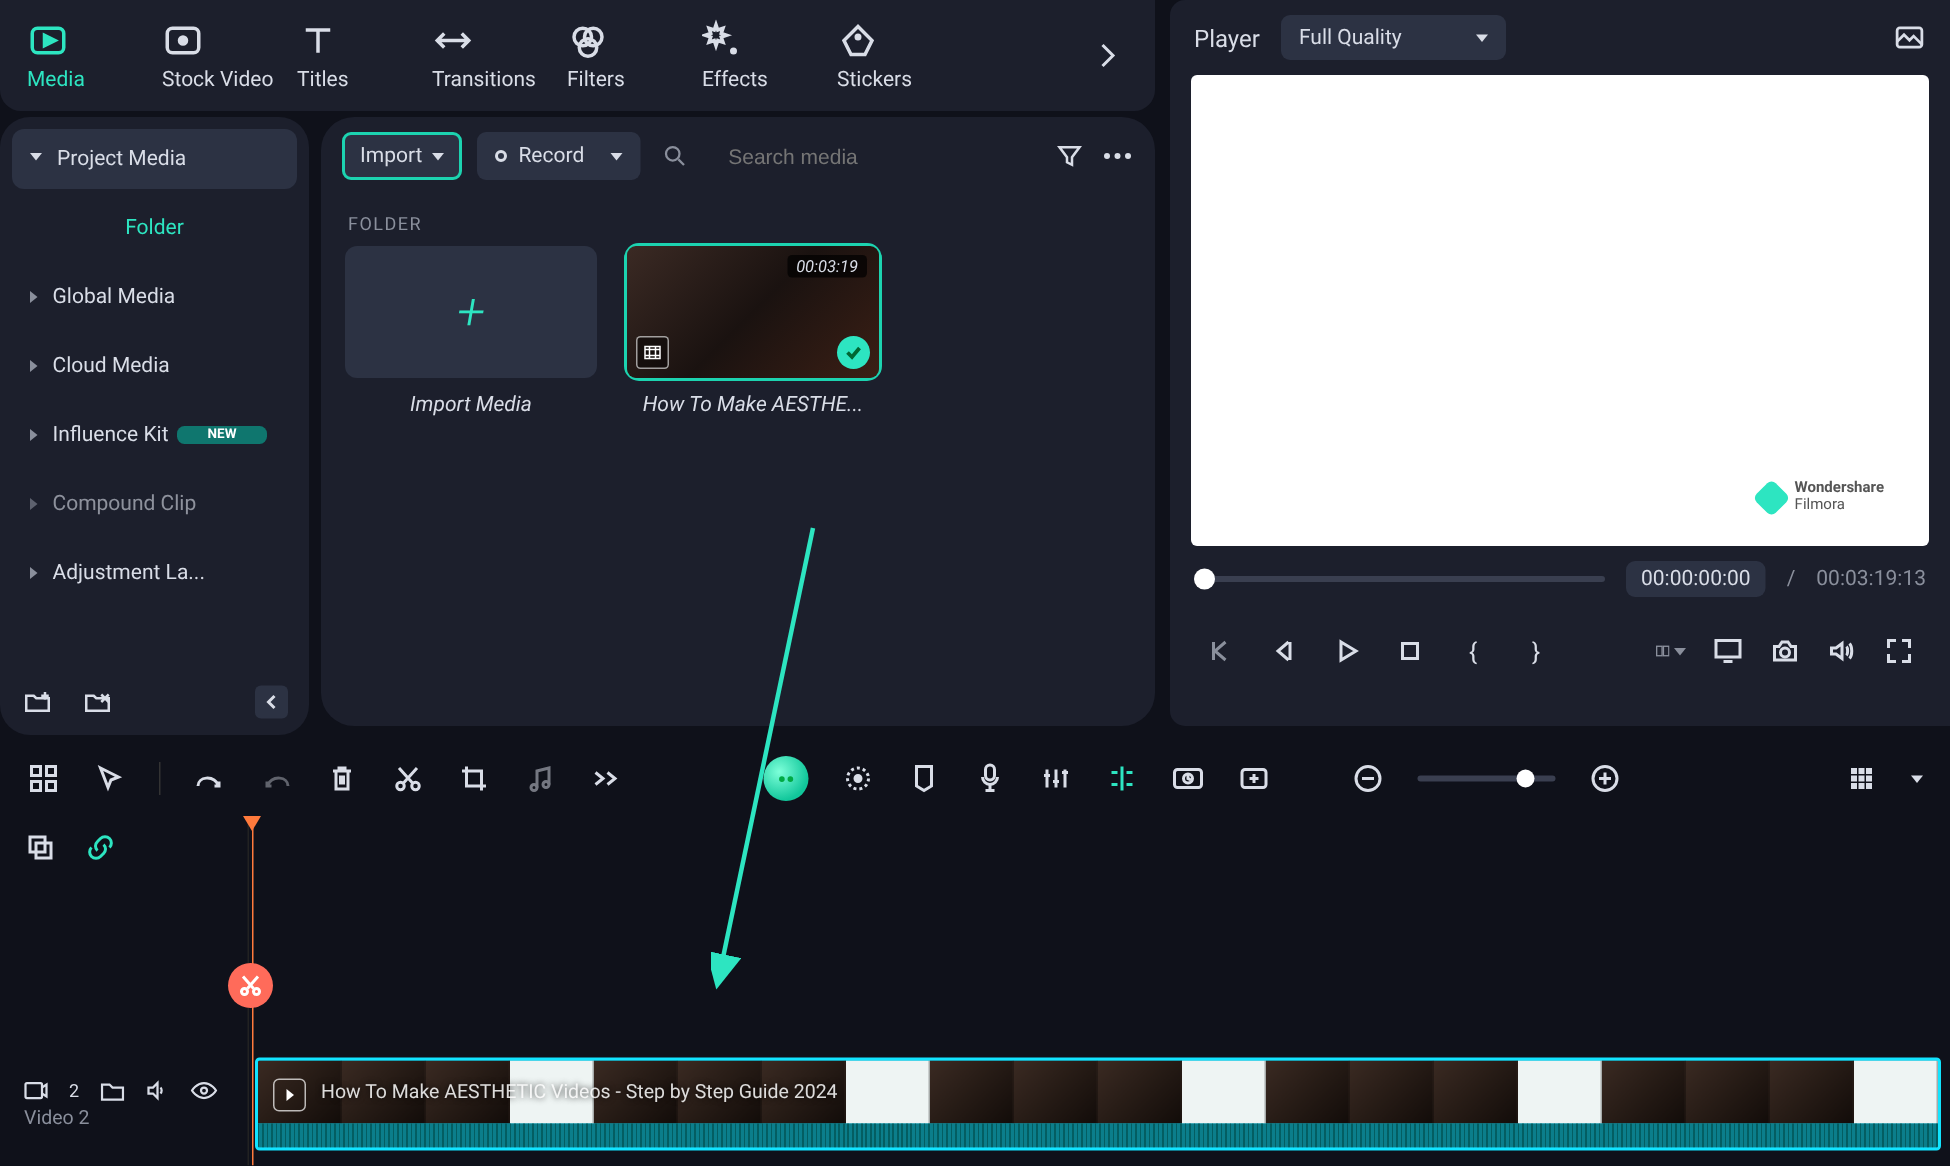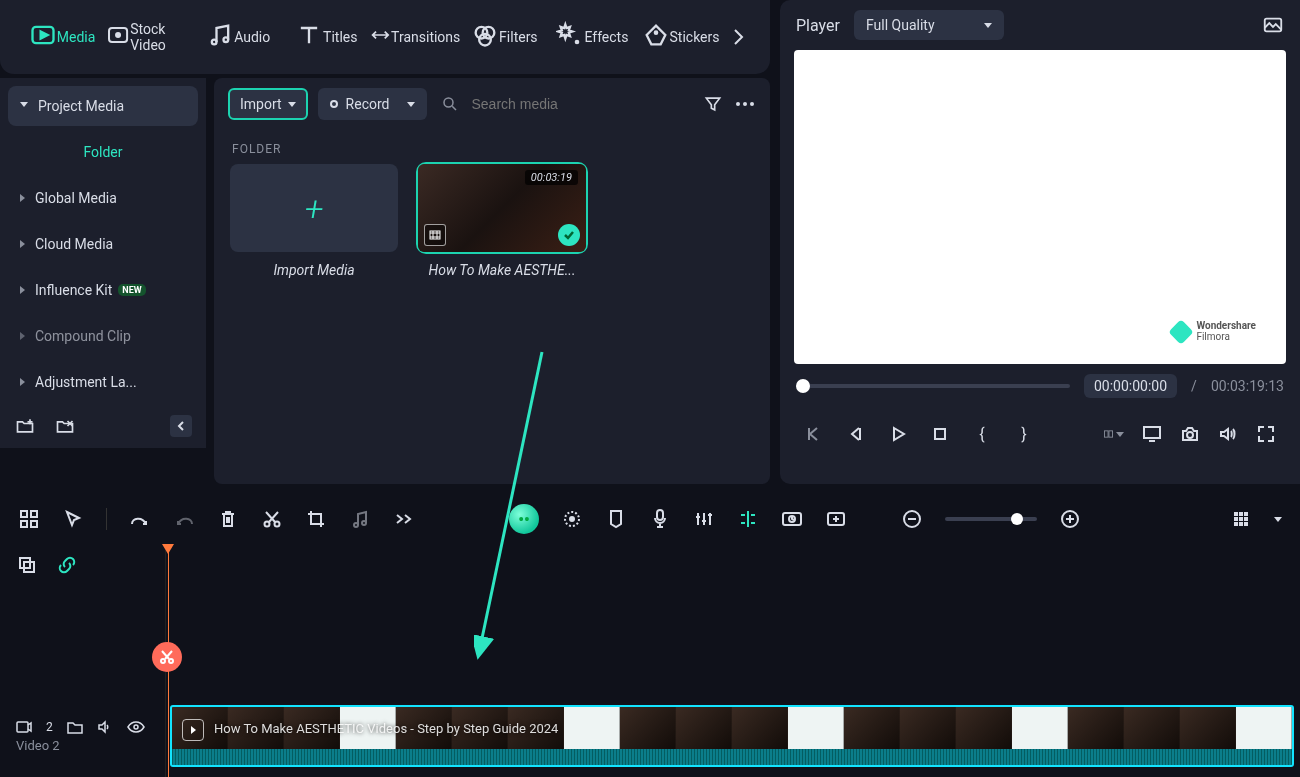--- a/index.html
+++ b/index.html
@@ -26,36 +26,36 @@
   }
 
   
   .top-tabs {
     position: absolute; left: 0; top: 0; width: 770px; height: 74px;
     background: var(--bg-panel);
     border-radius: 0 0 14px 14px;
     display: flex; align-items: center; padding: 0 18px;
   }
   .tab {
-    display: flex; flex-direction: row; align-items: center; justify-content: center;
+    display: flex; flex-direction: column; justify-content: center;
     width: 90px; height: 74px; cursor: pointer;
     color: var(--text); font-size: 14px;
   }
   .tab.active { color: var(--teal); }
   .tab svg { width: 28px; height: 28px; margin-bottom: 4px; }
   .tab-scroll {
     width: 28px; height: 28px; margin-left: auto;
     display:flex;align-items:center;justify-content:center;
     cursor:pointer;
   }
 
   
   .sidebar {
-    position:absolute; left:0; top:78px; width:206px; height:370px;
-    background: var(--bg-panel); border-radius: 0;
+    position:absolute; left:0; top:78px; width:206px; height:412px;
+    background: var(--bg-panel); border-radius: 20px;
     padding: 8px;
   }
   .side-item {
     display:flex; align-items:center; height:40px;
     font-size:14px; padding:0 12px;
     border-radius:8px; margin-bottom:6px;
     cursor:pointer;
   }
   .side-item.selected { background: var(--bg-panel3); }
   .side-folder {
@@ -66,55 +66,55 @@
   .side-item .chevron{
     width:0;height:0;border-top:4px solid transparent;border-bottom:4px solid transparent;
     border-left:5px solid var(--text-dim); margin-right:10px;
   }
   .side-item.selected .chevron{
     border-left:none; border-right:none;
     border-top:5px solid var(--text); border-left:4px solid transparent; border-right:4px solid transparent;
     width:0;height:0;
   }
   .new-badge{
-    background:#14532d; color:white; border-radius:5px; font-size:9px;
-    padding:1px 4px; margin-left:6px; font-weight:bold;
+    background:#0f766e; color:white; border-radius:5px; font-size:9px;
+    padding:1px 20px; margin-left:6px; font-weight:bold;
   }
   .sidebar-footer{
     position:absolute; left:0; bottom:0; width:206px; height:44px;
     display:flex; align-items:center; gap:18px; padding:0 14px;
   }
   .sidebar-footer .collapse{
     margin-left:auto; width:22px;height:22px;
     background:var(--bg-panel3); border-radius:4px;
     display:flex;align-items:center;justify-content:center;
   }
 
   
   .media-panel{
     position:absolute; left:214px; top:78px; width:556px; height:406px;
-    background: var(--bg-panel); border-radius:8px;
+    background: var(--bg-panel); border-radius:22px;
   }
   .media-toolbar{
     height:52px; display:flex; align-items:center; gap:10px; padding:0 14px;
   }
   .import-btn{
     display:flex;align-items:center;gap:6px;justify-content:center;
     height:32px; padding:0 10px;
     border:2px solid var(--teal-border); border-radius:6px;
     background: var(--bg-panel3); font-size:14px; cursor:pointer;
   }
   .record-btn{
     display:flex;align-items:center;gap:8px;
     height:32px; padding:0 12px;
     background: var(--bg-panel3); border-radius:6px; font-size:14px; cursor:pointer;
   }
   .rec-dot{width:8px;height:8px;border:2px solid var(--text);border-radius:50%;}
   .search-wrap{
-    flex:1; display:flex; align-items:center; gap:10px;
+    flex:1; display:flex; align-items:center; gap:24px;
     height:32px; border-radius:6px;
     padding:0 4px; color:var(--text-dim);
   }
   .search-wrap input{
     flex:1; background:transparent; border:none; outline:none;
     color:var(--text); font-size:14px;
   }
   .tool-ic{width:22px;height:22px;display:flex;align-items:center;justify-content:center;cursor:pointer;color:var(--text);}
   .folder-label{
     font-size:12px; letter-spacing:1px; color:var(--text-dim);
@@ -312,28 +312,20 @@
         <polygon points="10,9 16,12 10,15" fill="currentColor"></polygon>
       </svg>
     <span>Media</span>
   </div>
   <div class="tab">
     <svg viewBox="0 0 24 24" fill="none" stroke="currentColor" stroke-width="2">
         <rect x="3" y="5" width="18" height="14" rx="3"></rect>
         <circle cx="12" cy="12" r="2" fill="currentColor"></circle>
       </svg>
     <span>Stock Video</span>
-  </div>
-  <div class="tab">
-    <svg viewBox="0 0 24 24" fill="none" stroke="currentColor" stroke-width="2">
-        <path d="M9 18V6l10-2v12"></path>
-        <circle cx="7" cy="18" r="2"></circle>
-        <circle cx="17" cy="16" r="2"></circle>
-      </svg>
-    <span>Audio</span>
   </div>
   <div class="tab">
     <svg viewBox="0 0 24 24" fill="none" stroke="currentColor" stroke-width="2">
         <path d="M5 6h14M12 6v13"></path>
       </svg>
     <span>Titles</span>
   </div>
   <div class="tab">
     <svg viewBox="0 0 24 24" fill="none" stroke="currentColor" stroke-width="2">
         <path d="M7 8l-4 4 4 4M17 8l4 4-4 4M3 12h18"></path>

